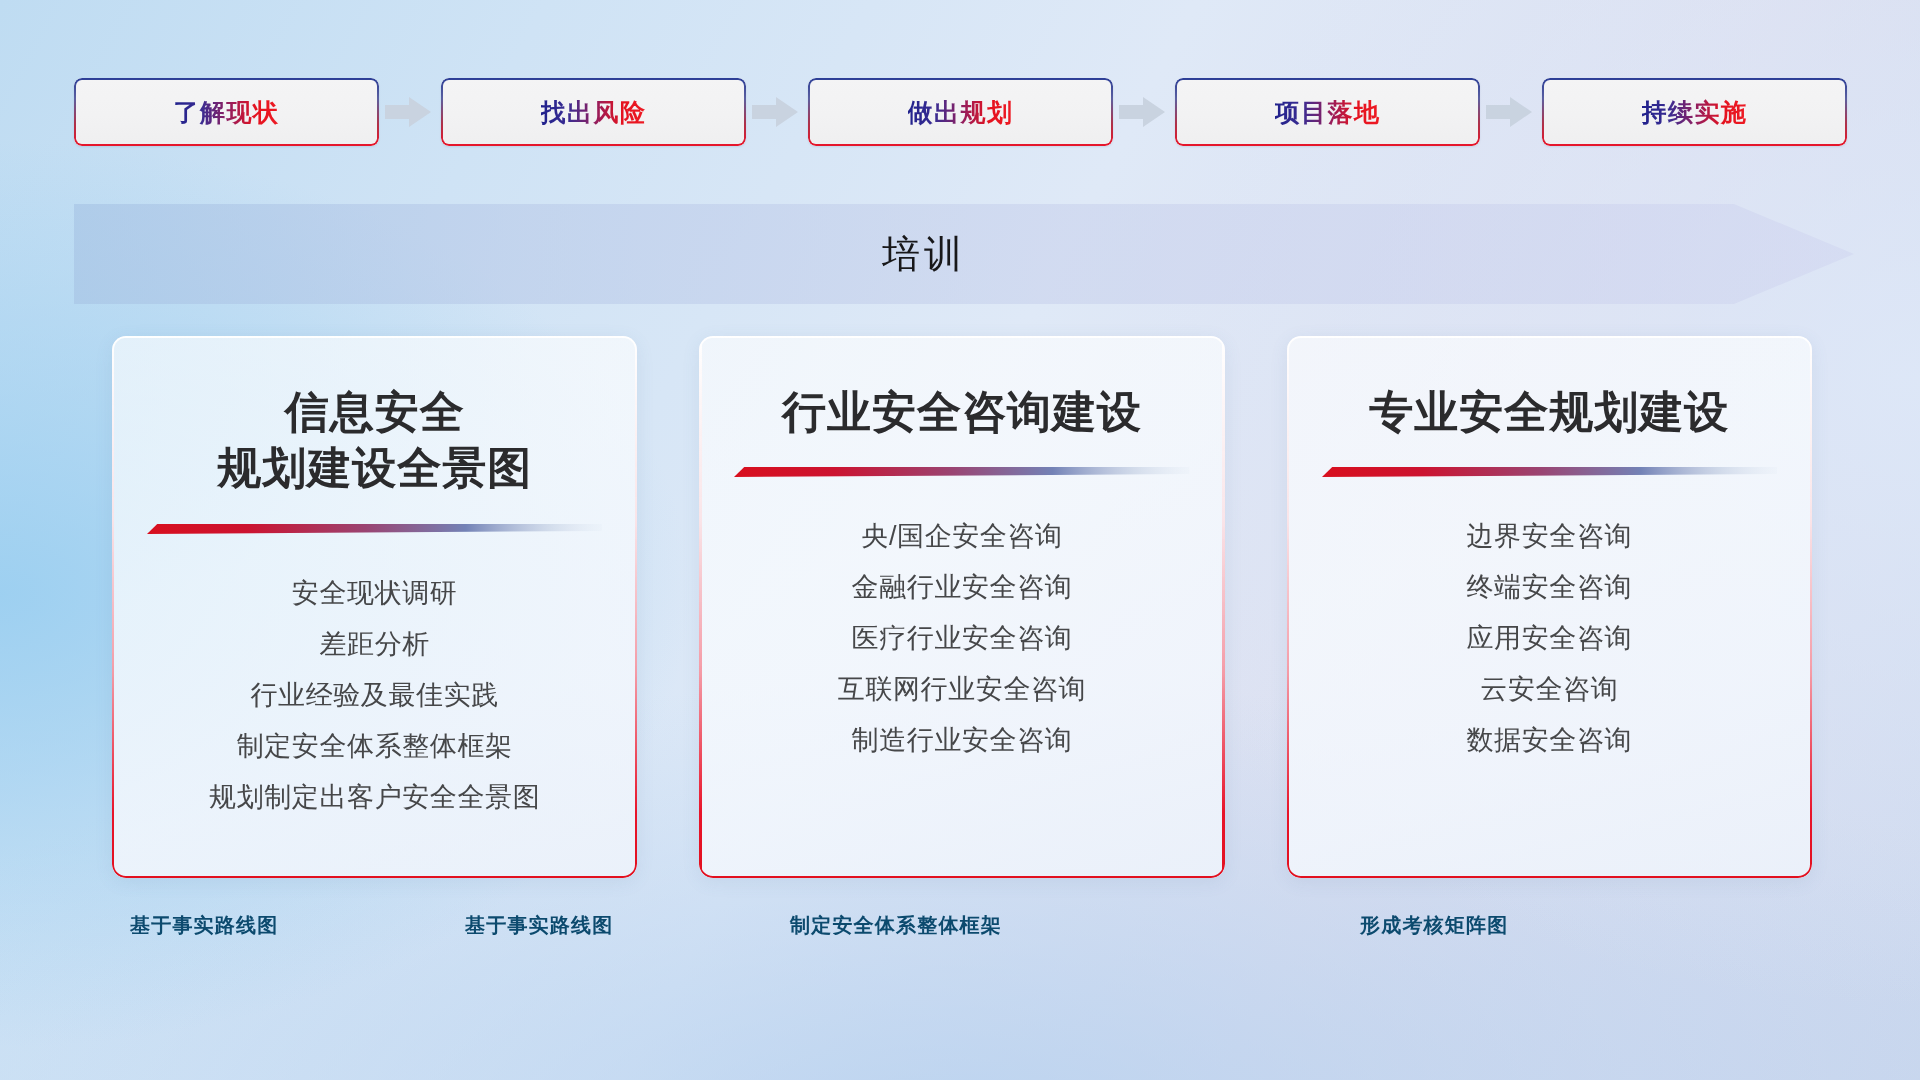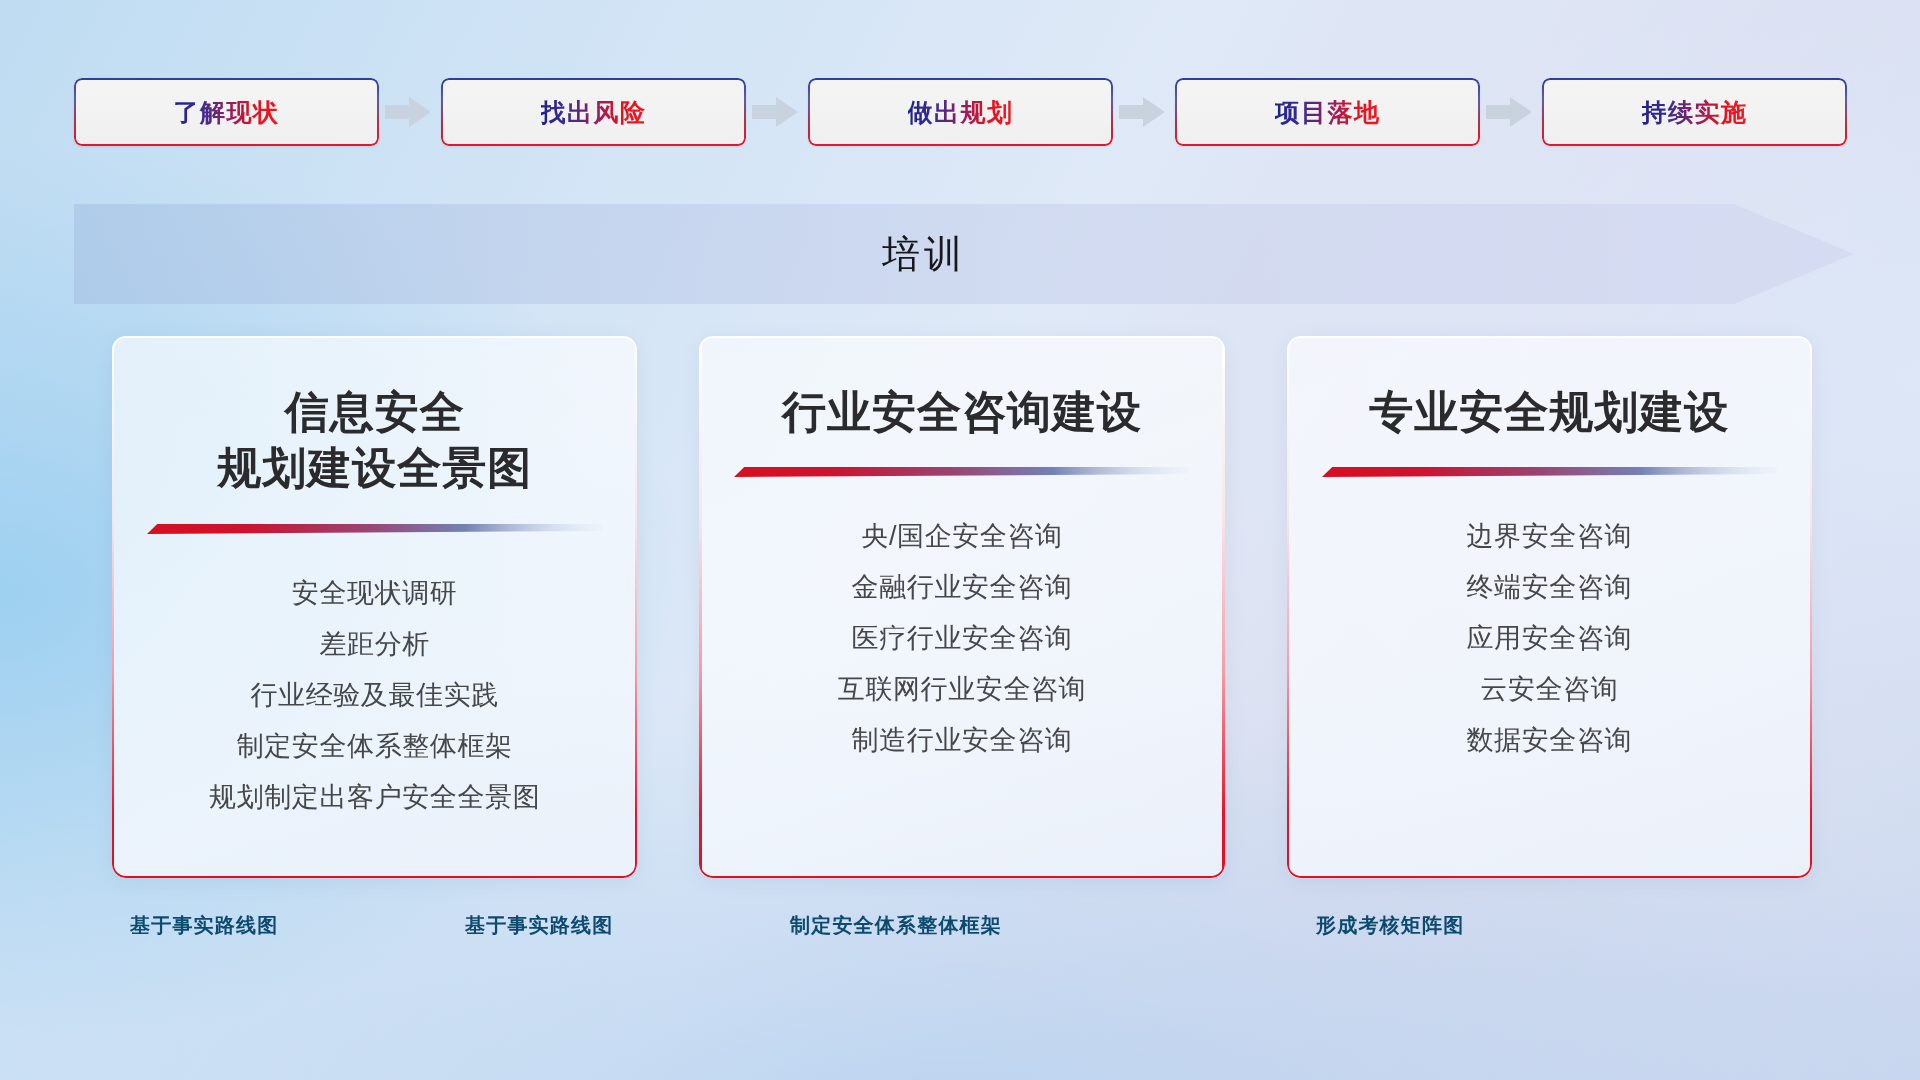--- a/index.html
+++ b/index.html
@@ -318,16 +318,16 @@
           <div class="card-list-item">云安全咨询</div>
           <div class="card-list-item">数据安全咨询</div>
         </div>
       </div>
     </div>
 
   <div id="captions">
       <div class="caption" style="left: 130px;">基于事实路线图</div>
       <div class="caption" style="left: 465px;">基于事实路线图</div>
       <div class="caption" style="left: 790px;">制定安全体系整体框架</div>
-      <div class="caption" style="left: 1316px;">形成考核矩阵图</div>
+      <div class="caption" style="left: 1360px;">形成考核矩阵图</div>
     </div>
 
 </div>
 
 </body></html>

